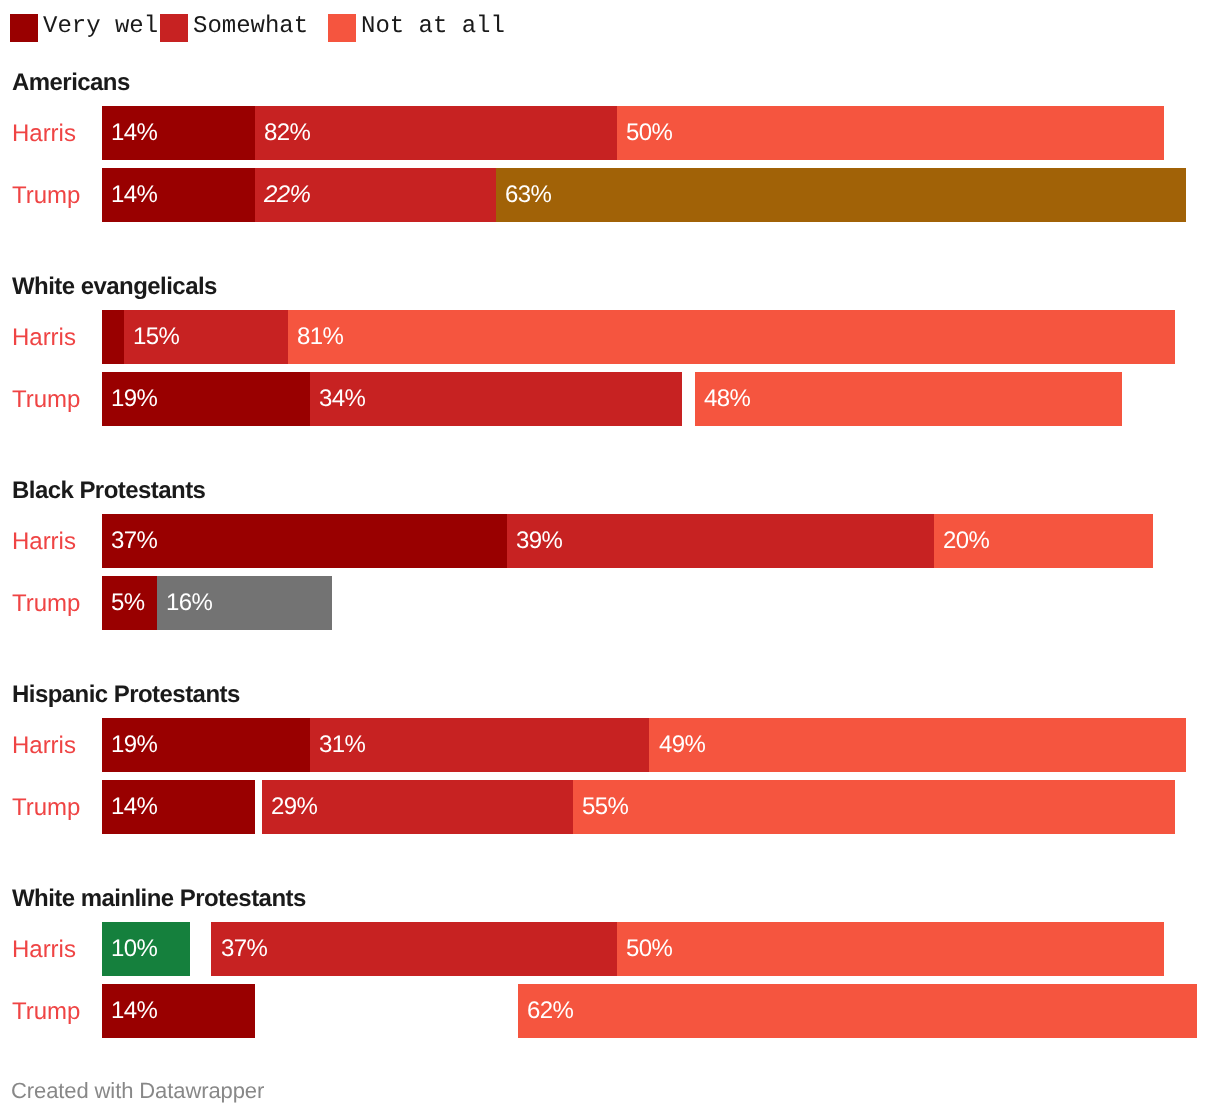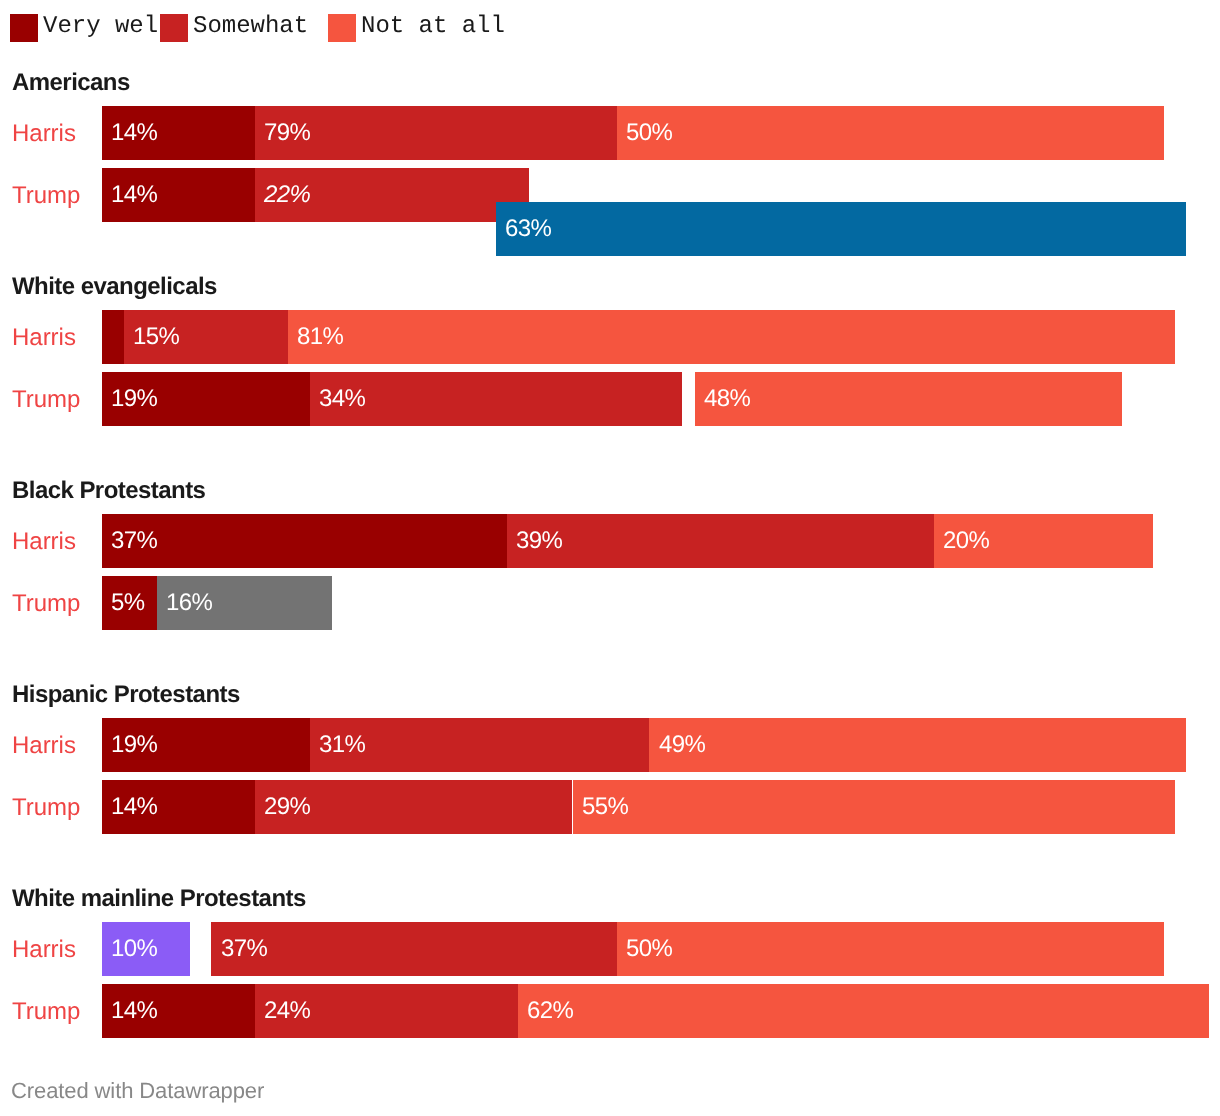--- a/index.html
+++ b/index.html
@@ -59,37 +59,37 @@
   <div id="plot">
       <div class="group" style="top: 105.9px;">
     <div class="group-title">Americans</div>
   <div class="row" style="top: 0px;">
     <div class="row-label">Harris</div>
     <div class="bar" style="left: 101.8px; width: 1062.34px;">
             <div class="seg" style="left: 0px; width: 153.328px; background: rgb(153, 0, 0);">
     <div class="seg-label">14%</div>
   </div>
             <div class="seg" style="left: 153.328px; width: 361.416px; background: rgb(199, 34, 34);">
-    <div class="seg-label">79%</div>
+    <div class="seg-label">82%</div>
   </div>
             <div class="seg" style="left: 514.744px; width: 547.6px; background: rgb(245, 85, 63);">
     <div class="seg-label">50%</div>
   </div>
           </div>
   </div>
         <div class="row" style="top: 61.8px;">
     <div class="row-label">Trump</div>
     <div class="bar" style="left: 101.8px; width: 1084.25px;">
             <div class="seg" style="left: 0px; width: 153.328px; background: rgb(153, 0, 0);">
     <div class="seg-label">14%</div>
   </div>
             <div class="seg" style="left: 153.328px; width: 274px; background: rgb(199, 34, 34); font-style: italic;">
     <div class="seg-label">22%</div>
   </div>
-            <div class="seg" style="left: 394.272px; width: 689.976px; background: #0369a1; margin-top: 34px;">
+            <div class="seg" style="left: 394.272px; width: 689.976px; background: #a16207;">
     <div class="seg-label">63%</div>
   </div>
           </div>
   </div>
       </div>
       <div class="group" style="top: 309.9px;">
     <div class="group-title">White evangelicals</div>
   <div class="row" style="top: 0px;">
     <div class="row-label">Harris</div>
     <div class="bar" style="left: 101.8px; width: 1073.3px;">
@@ -162,55 +162,52 @@
     <div class="seg-label">49%</div>
   </div>
           </div>
   </div>
         <div class="row" style="top: 61.8px;">
     <div class="row-label">Trump</div>
     <div class="bar" style="left: 101.8px; width: 1073.3px;">
             <div class="seg" style="left: 0px; width: 153.328px; background: rgb(153, 0, 0);">
     <div class="seg-label">14%</div>
   </div>
-            <div class="seg" style="left: 153px; width: 317.608px; background: rgb(199, 34, 34);">
+            <div class="seg" style="left: 160px; width: 317.608px; background: rgb(199, 34, 34);">
     <div class="seg-label">29%</div>
   </div>
             <div class="seg" style="left: 470.936px; width: 602.36px; background: rgb(245, 85, 63);">
     <div class="seg-label">55%</div>
   </div>
           </div>
   </div>
       </div>
       <div class="group" style="top: 921.9px;">
     <div class="group-title">White mainline Protestants</div>
   <div class="row" style="top: 0px;">
     <div class="row-label">Harris</div>
     <div class="bar" style="left: 101.8px; width: 1062.34px;">
-            <div class="seg" style="left: 0px; width: 88px; background: #8b5cf6;">
+            <div class="seg" style="left: 0px; width: 88px; background: #15803d;">
     <div class="seg-label">10%</div>
   </div>
             <div class="seg" style="left: 109.52px; width: 405.224px; background: rgb(199, 34, 34);">
     <div class="seg-label">37%</div>
   </div>
             <div class="seg" style="left: 514.744px; width: 547.6px; background: rgb(245, 85, 63);">
     <div class="seg-label">50%</div>
   </div>
           </div>
   </div>
         <div class="row" style="top: 61.8px;">
     <div class="row-label">Trump</div>
     <div class="bar" style="left: 101.8px; width: 1095.2px;">
             <div class="seg" style="left: 0px; width: 153.328px; background: rgb(153, 0, 0);">
     <div class="seg-label">14%</div>
   </div>
-            <div class="seg" style="left: 153.328px; width: 262.848px; background: rgb(199, 34, 34);">
-    <div class="seg-label">24%</div>
-  </div>
-            <div class="seg" style="left: 416.176px; width: 679.024px; background: rgb(245, 85, 63); padding-left: 12px;">
+            <div class="seg" style="left: 416.176px; width: 679.024px; background: rgb(245, 85, 63);">
     <div class="seg-label">62%</div>
   </div>
           </div>
   </div>
       </div>
     </div>
 
   <div class="footer">Created with Datawrapper</div>
 </div>
 

